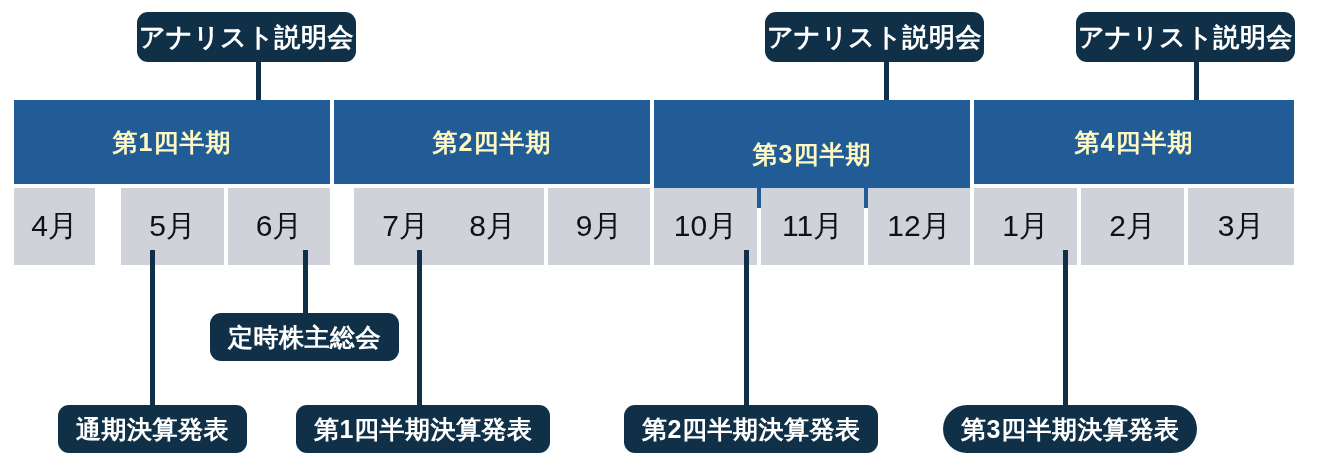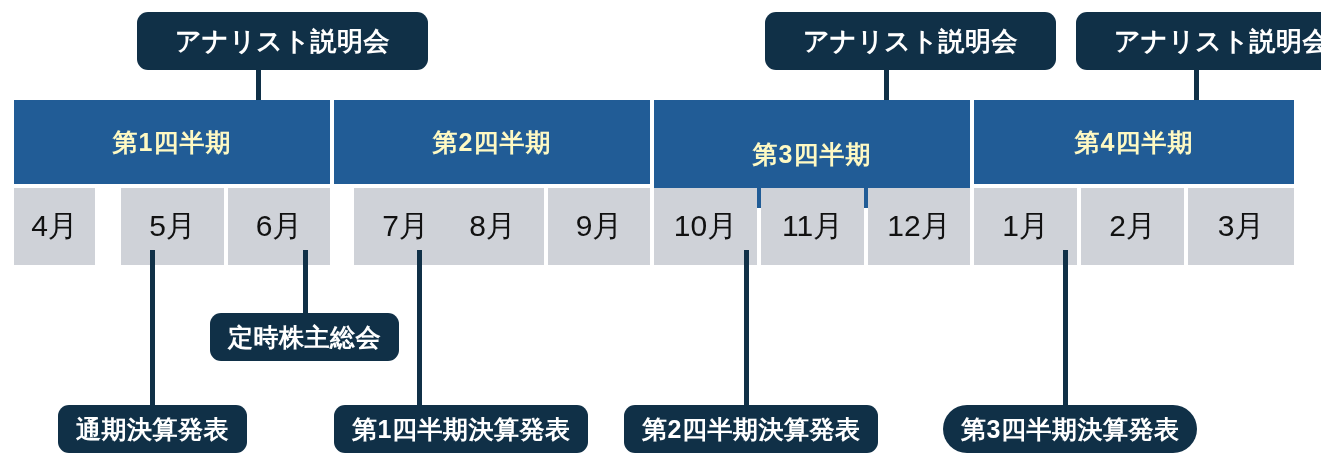--- a/index.html
+++ b/index.html
@@ -33,23 +33,23 @@
     border-radius: 11px;
     display: flex;
     align-items: center;
     justify-content: center;
     font-weight: bold;
     letter-spacing: 0.5px;
     white-space: nowrap;
     box-sizing: border-box;
   }
   .chip-top {
-    height: 58px;
+    height: 50px;
     font-size: 26px;
-    padding: 0 38px;
+    padding: 0 2px;
   }
   .chip-bottom {
     height: 48px;
     font-size: 25px;
     padding: 0 18px;
   }
 
   
   .quarter-bar {
     position: absolute;
@@ -152,21 +152,21 @@
   </div>
 
   <div class="connector" id="cb0" style="left: 150px; top: 250px; height: 158px;"></div>
   <div class="connector" id="cb1" style="left: 417px; top: 250px; height: 158px;"></div>
   <div class="connector" id="cb2" style="left: 744px; top: 250px; height: 158px;"></div>
   <div class="connector" id="cb3" style="left: 1063px; top: 250px; height: 158px;"></div>
 
   <div class="chip chip-bottom" id="chip-b0" style="left: 58px; top: 405px;">
     <span>通期決算発表</span>
   </div>
-  <div class="chip chip-bottom" id="chip-b1" style="left: 296px; top: 405px; margin-left: 38px;">
+  <div class="chip chip-bottom" id="chip-b1" style="left: 296px; top: 405px;">
     <span>第1四半期決算発表</span>
   </div>
   <div class="chip chip-bottom" id="chip-b2" style="left: 624px; top: 405px;">
     <span>第2四半期決算発表</span>
   </div>
   <div class="chip chip-bottom" id="chip-b3" style="left: 943px; top: 405px; border-radius: 24px;">
     <span>第3四半期決算発表</span>
   </div>
 
 </div>

